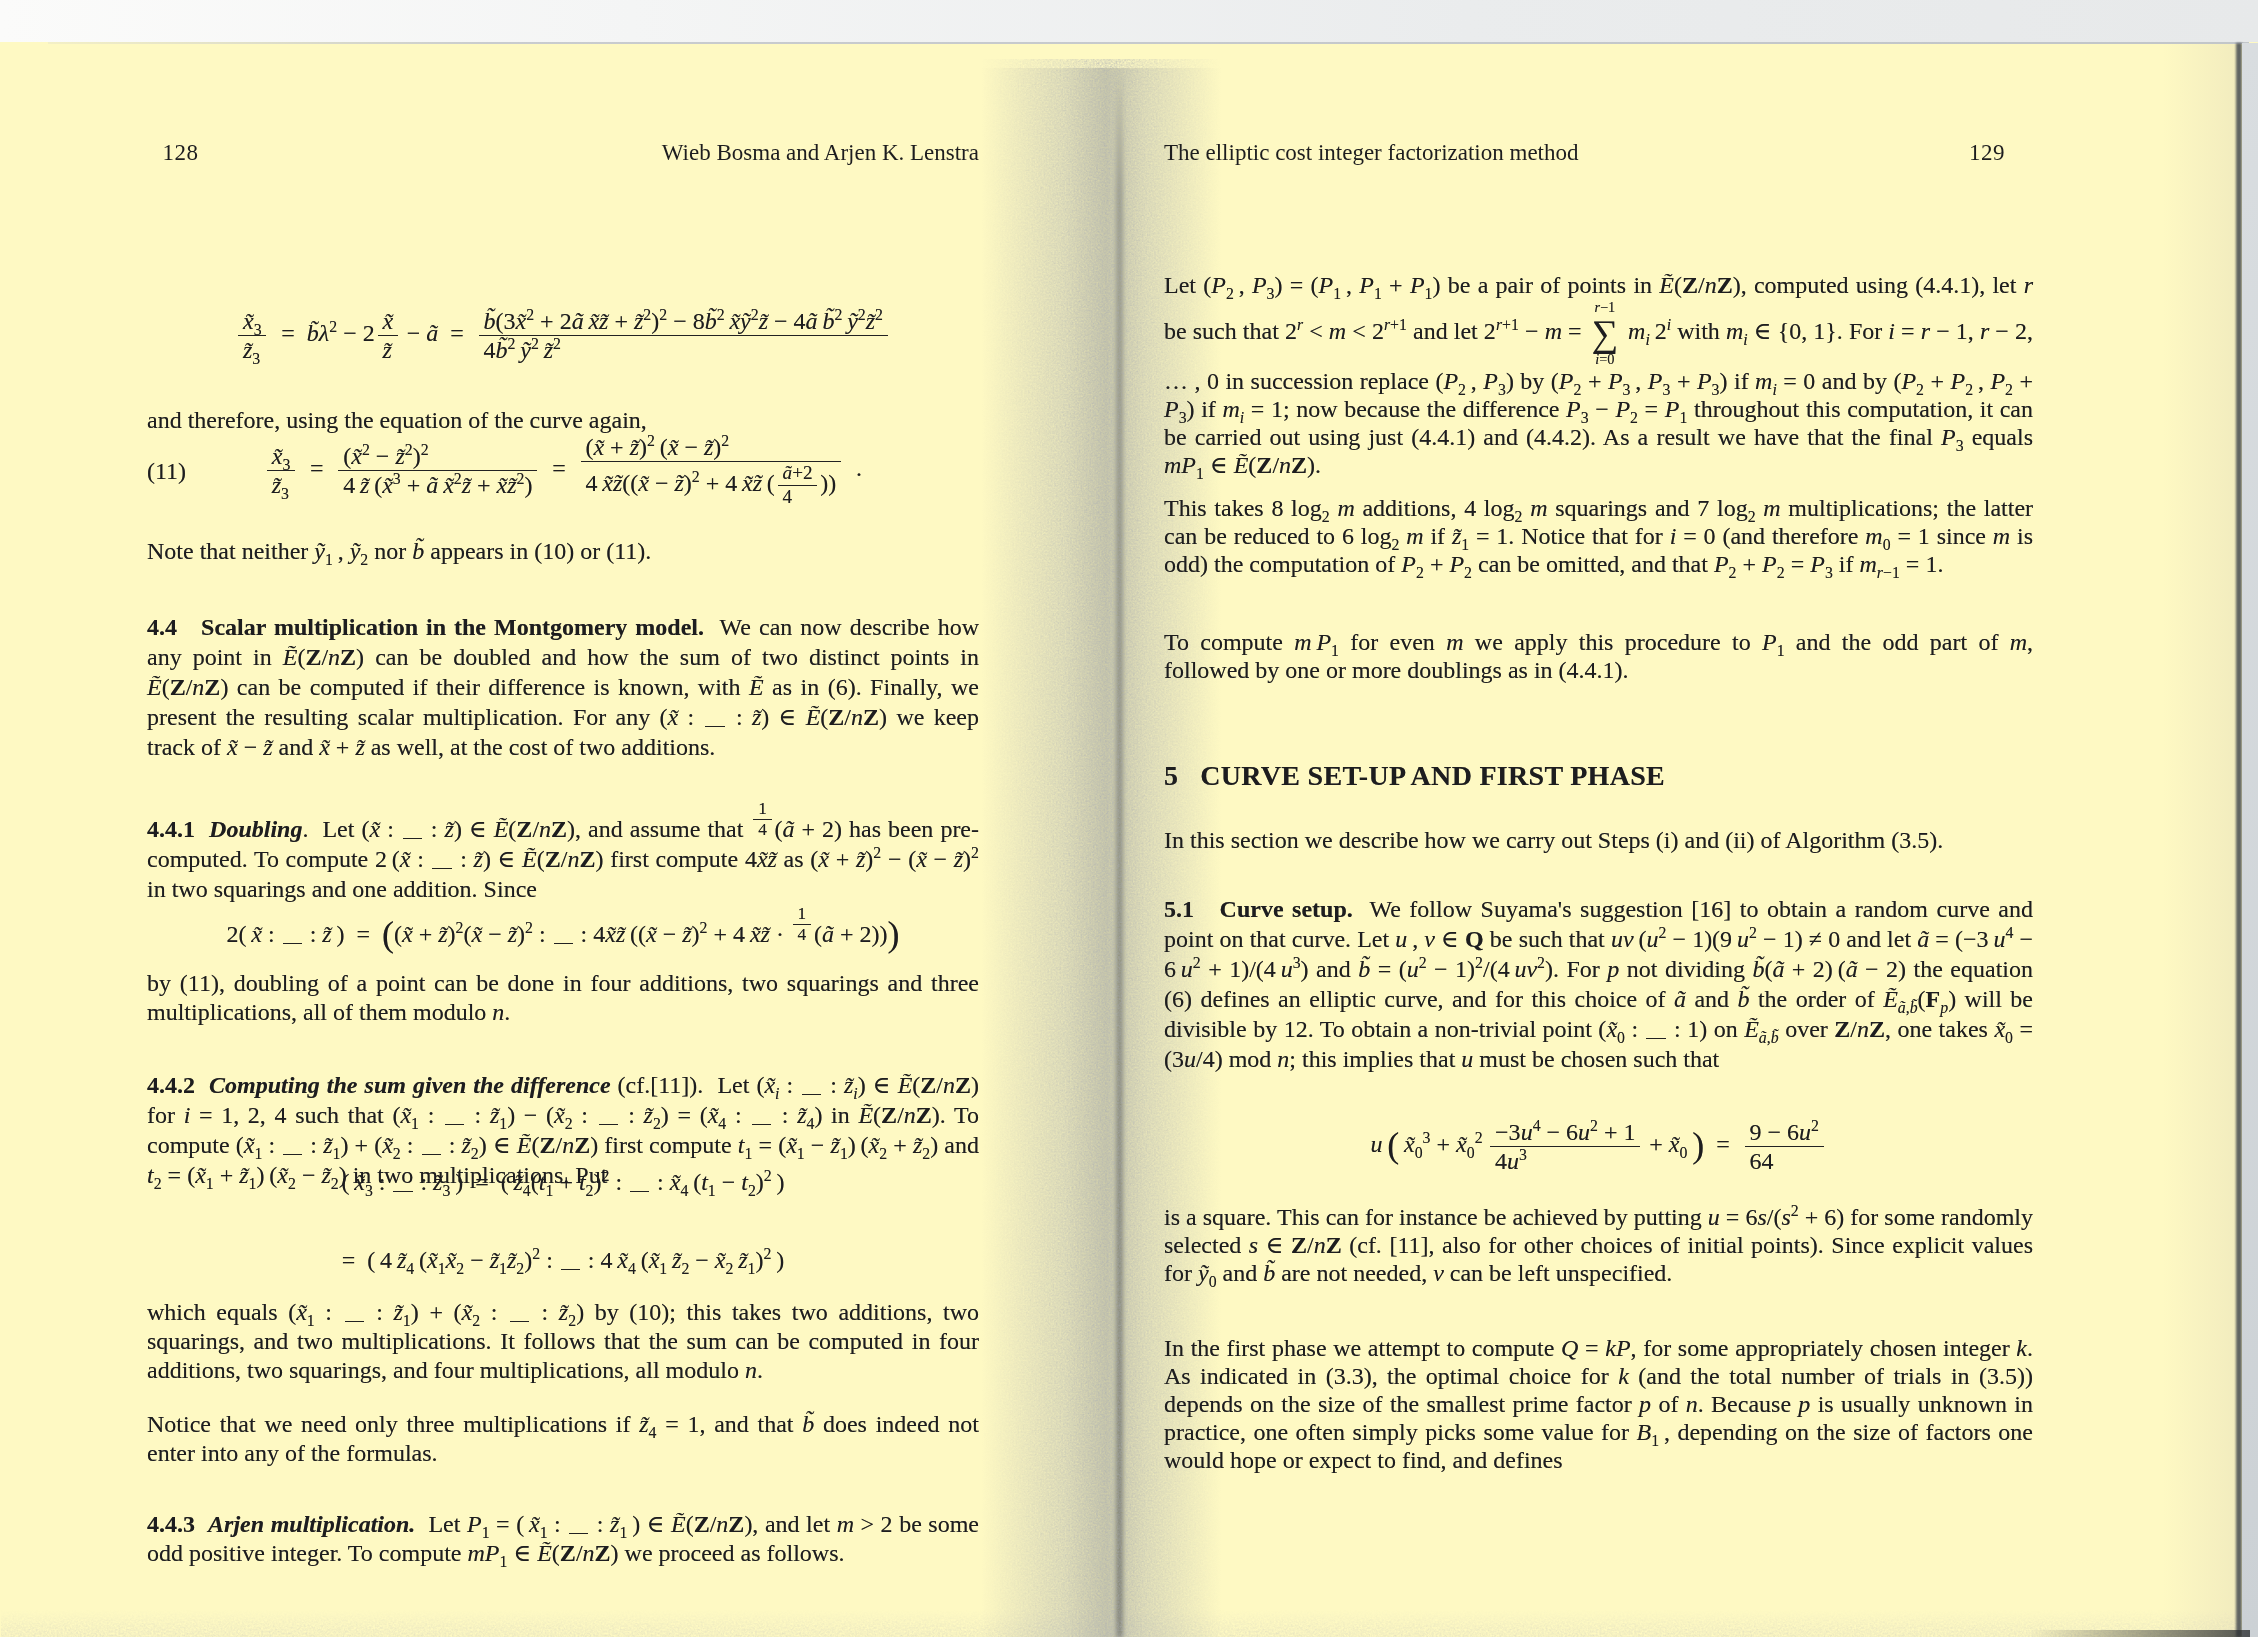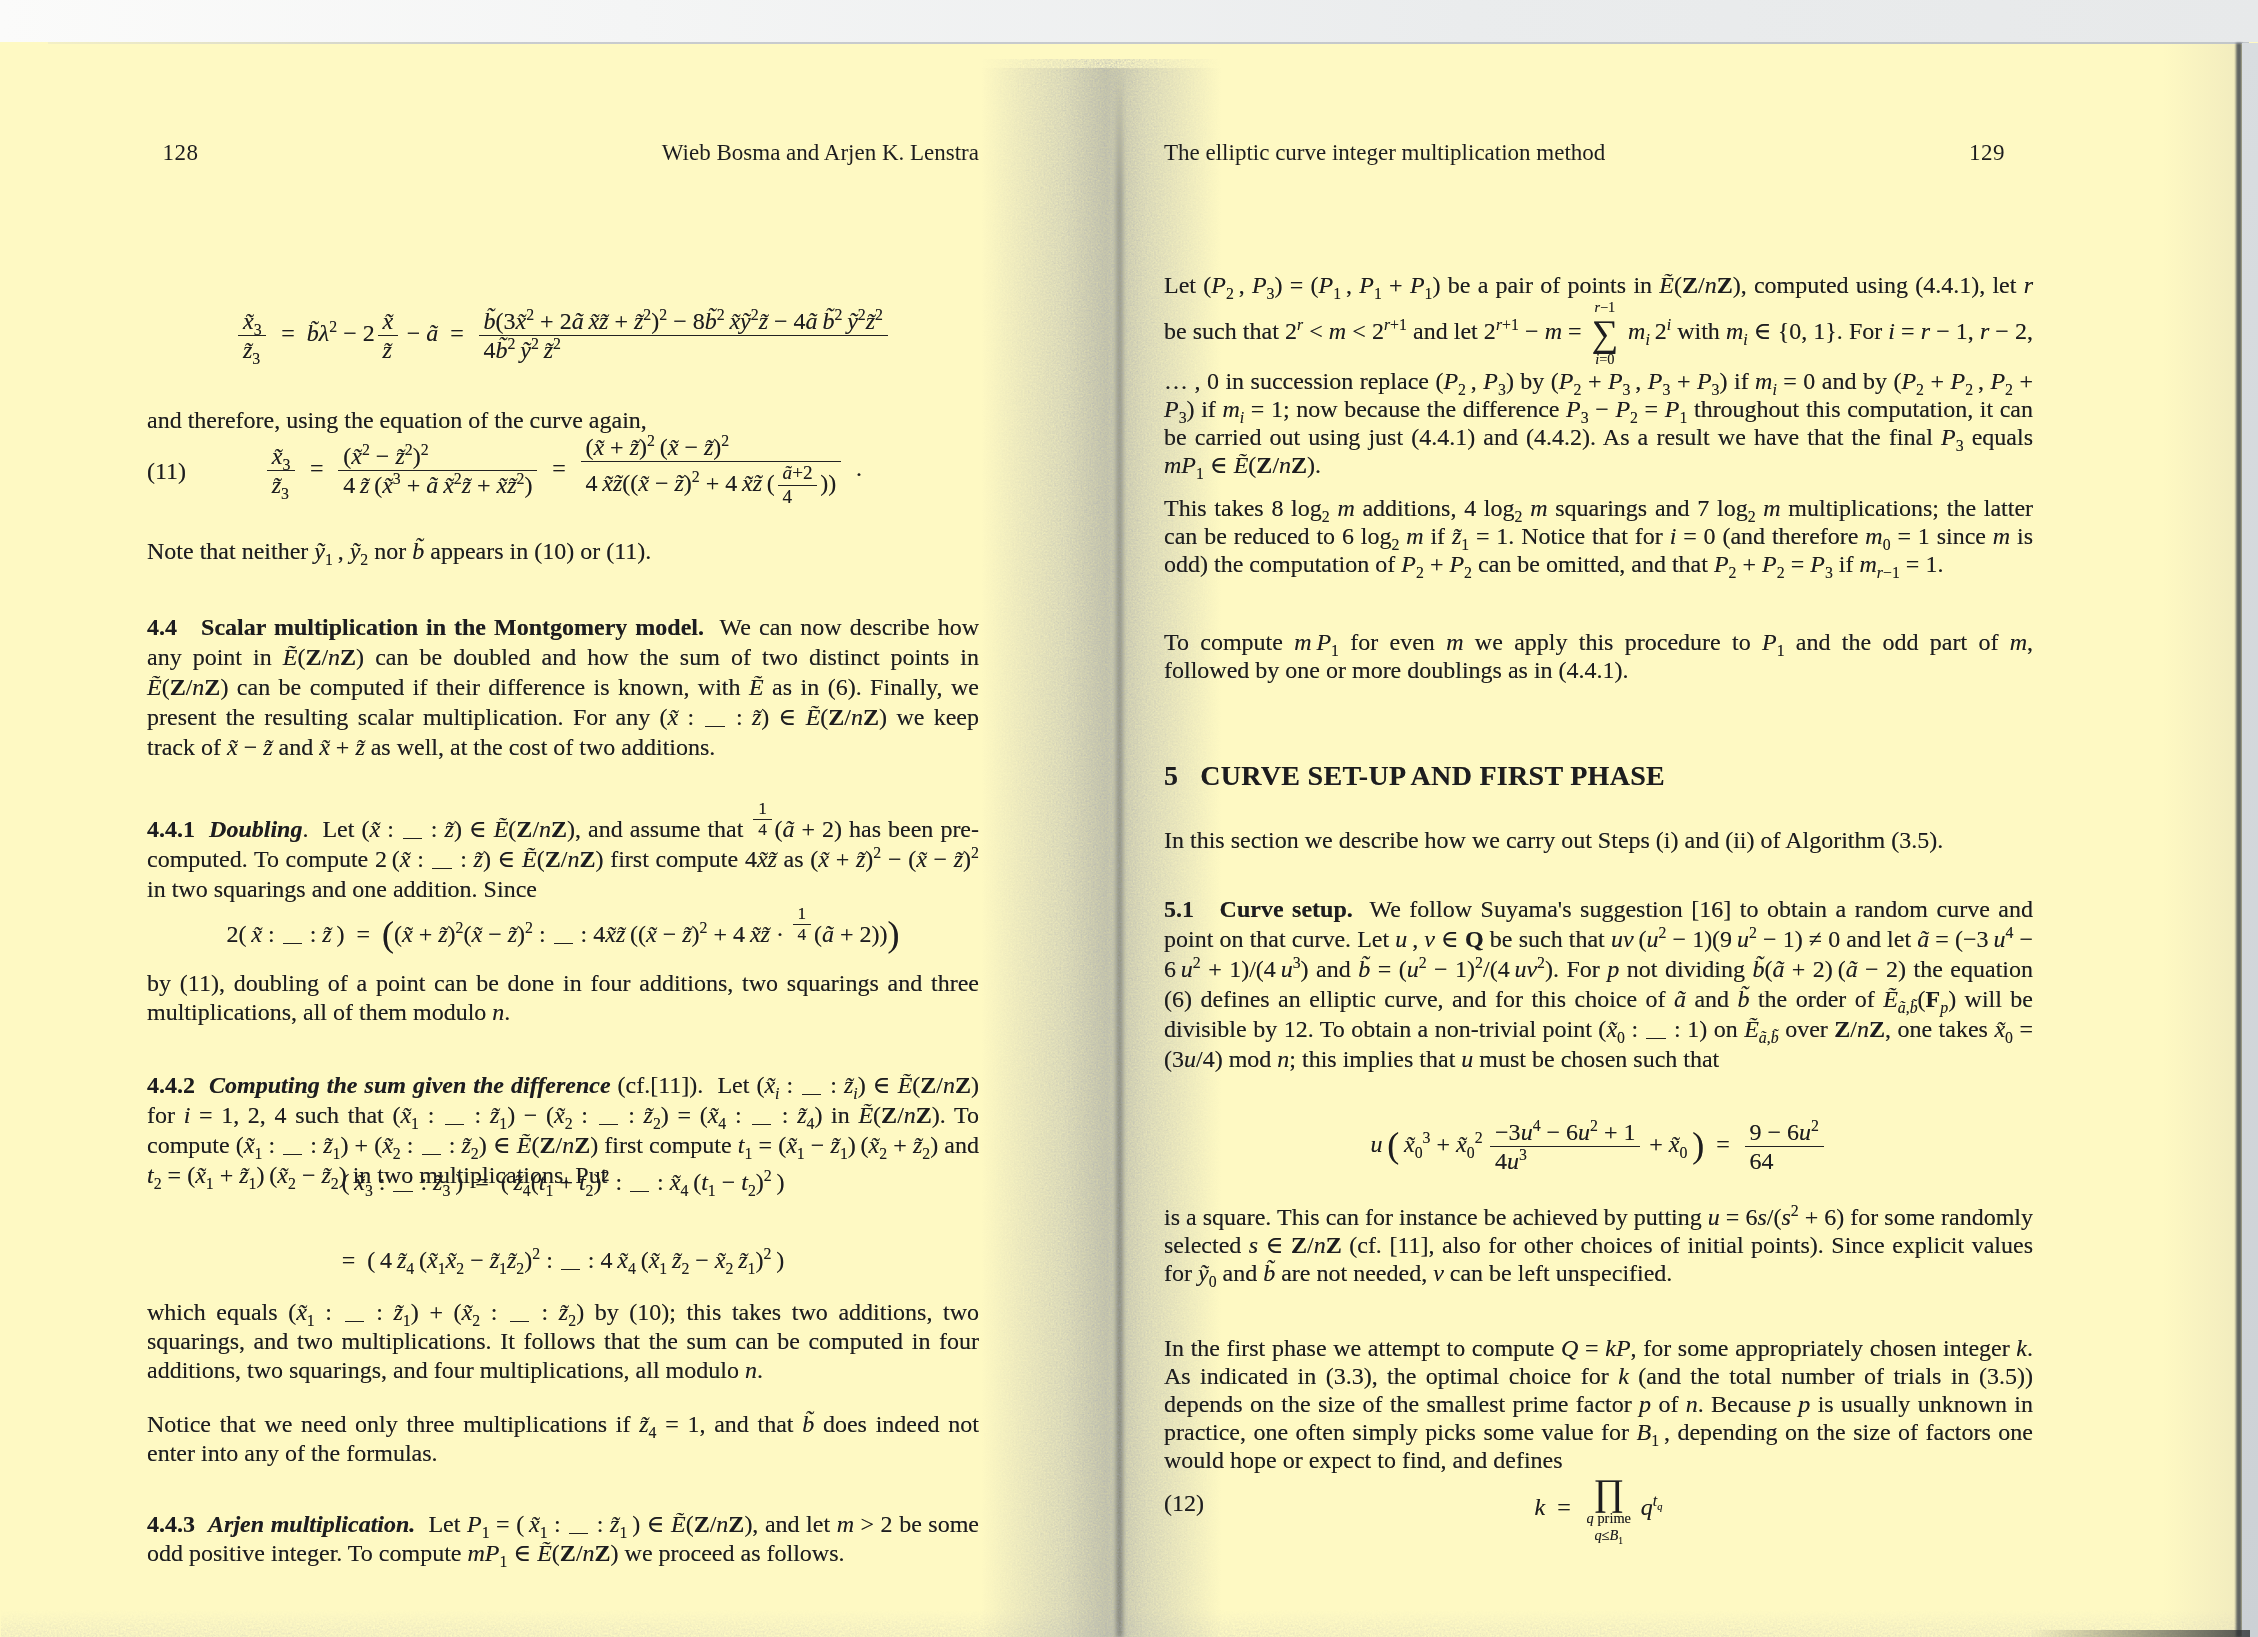--- a/index.html
+++ b/index.html
@@ -119,33 +119,29 @@
     <div class="p lh31" style="top:1070px"><b>4.4.2</b>&nbsp;&nbsp;<b><i>Computing the sum given the difference</i></b> (cf.[11]).&nbsp; Let (<i>x̃</i><sub><i>i</i></sub> : <span class="g"></span> : <i>z̃</i><sub><i>i</i></sub>) ∈ <i>Ẽ</i>(<b>Z</b>/<i>n</i><b>Z</b>) for <i>i</i> = 1, 2, 4 such that (<i>x̃</i><sub>1</sub> : <span class="g"></span> : <i>z̃</i><sub>1</sub>) − (<i>x̃</i><sub>2</sub> : <span class="g"></span> : <i>z̃</i><sub>2</sub>) = (<i>x̃</i><sub>4</sub> : <span class="g"></span> : <i>z̃</i><sub>4</sub>) in <i>Ẽ</i>(<b>Z</b>/<i>n</i><b>Z</b>). To compute (<i>x̃</i><sub>1</sub> : <span class="g"></span> : <i>z̃</i><sub>1</sub>) + (<i>x̃</i><sub>2</sub> : <span class="g"></span> : <i>z̃</i><sub>2</sub>) ∈ <i>Ẽ</i>(<b>Z</b>/<i>n</i><b>Z</b>) first compute <i>t</i><sub>1</sub> = (<i>x̃</i><sub>1</sub> − <i>z̃</i><sub>1</sub>) (<i>x̃</i><sub>2</sub> + <i>z̃</i><sub>2</sub>) and <i>t</i><sub>2</sub> = (<i>x̃</i><sub>1</sub> + <i>z̃</i><sub>1</sub>) (<i>x̃</i><sub>2</sub> − <i>z̃</i><sub>2</sub>) in two multiplications. Put</div>
     <div class="eq" style="top:1168px">( <i>x̃</i><sub>3</sub> : <span class="g"></span> : <i>z̃</i><sub>3</sub> ) &nbsp;=&nbsp; ( <i>z̃</i><sub>4</sub>(<i>t</i><sub>1</sub> + <i>t</i><sub>2</sub>)<sup>2</sup> : <span class="g"></span> : <i>x̃</i><sub>4</sub> (<i>t</i><sub>1</sub> − <i>t</i><sub>2</sub>)<sup>2</sup> )</div>
     <div class="eq" style="top:1246px">=&nbsp; ( 4 <i>z̃</i><sub>4</sub> (<i>x̃</i><sub>1</sub><i>x̃</i><sub>2</sub> − <i>z̃</i><sub>1</sub><i>z̃</i><sub>2</sub>)<sup>2</sup> : <span class="g"></span> : 4 <i>x̃</i><sub>4</sub> (<i>x̃</i><sub>1</sub> <i>z̃</i><sub>2</sub> − <i>x̃</i><sub>2</sub> <i>z̃</i><sub>1</sub>)<sup>2</sup> )</div>
     <div class="p" style="top:1298px">which equals (<i>x̃</i><sub>1</sub> : <span class="g"></span> : <i>z̃</i><sub>1</sub>) + (<i>x̃</i><sub>2</sub> : <span class="g"></span> : <i>z̃</i><sub>2</sub>) by (10); this takes two additions, two squarings, and two multiplications. It follows that the sum can be computed in four additions, two squarings, and four multiplications, all modulo <i>n</i>.</div>
     <div class="p" style="top:1410px">Notice that we need only three multiplications if <i>z̃</i><sub>4</sub> = 1, and that <i>b̃</i> does indeed not enter into any of the formulas.</div>
     <div class="p" style="top:1510px"><b>4.4.3</b>&nbsp;&nbsp;<b><i>Arjen multiplication.</i></b>&nbsp; Let <i>P</i><sub>1</sub> = ( <i>x̃</i><sub>1</sub> : <span class="g"></span> : <i>z̃</i><sub>1</sub> ) ∈ <i>Ẽ</i>(<b>Z</b>/<i>n</i><b>Z</b>), and let <i>m</i> &gt; 2 be some odd positive integer. To compute <i>mP</i><sub>1</sub> ∈ <i>Ẽ</i>(<b>Z</b>/<i>n</i><b>Z</b>) we proceed as follows.</div>
   </div>
 
   <div class="col" id="col-right">
     <div class="runhead">
-      <span class="headtitle" style="position:absolute;left:0;">The elliptic curve integer multiplication method</span>
+      <span class="headtitle" style="position:absolute;left:0;">The elliptic cost integer factorization method</span>
       <span class="pgnum" style="position:absolute;right:28px;">129</span>
     </div>
 
     <div class="p lh29" style="top:271px">Let (<i>P</i><sub>2</sub> , <i>P</i><sub>3</sub>) = (<i>P</i><sub>1</sub> , <i>P</i><sub>1</sub> + <i>P</i><sub>1</sub>) be a pair of points in <i>Ẽ</i>(<b>Z</b>/<i>n</i><b>Z</b>), computed using (4.4.1), let <i>r</i> be such that 2<sup><i>r</i></sup> &lt; <i>m</i> &lt; 2<sup><i>r</i>+1</sup> and let 2<sup><i>r</i>+1</sup> − <i>m</i> = <span class="bop"><span class="l"><i>r</i>−1</span><span class="o">∑</span><span class="l"><i>i</i>=0</span></span> <i>m</i><sub><i>i</i></sub> 2<sup><i>i</i></sup> with <i>m</i><sub><i>i</i></sub> ∈ {0, 1}. For <i>i</i> = <i>r</i> − 1, <i>r</i> − 2, … , 0 in succession replace (<i>P</i><sub>2</sub> , <i>P</i><sub>3</sub>) by (<i>P</i><sub>2</sub> + <i>P</i><sub>3</sub> , <i>P</i><sub>3</sub> + <i>P</i><sub>3</sub>) if <i>m</i><sub><i>i</i></sub> = 0 and by (<i>P</i><sub>2</sub> + <i>P</i><sub>2</sub> , <i>P</i><sub>2</sub> + <i>P</i><sub>3</sub>) if <i>m</i><sub><i>i</i></sub> = 1; now because the difference <i>P</i><sub>3</sub> − <i>P</i><sub>2</sub> = <i>P</i><sub>1</sub> throughout this computation, it can be carried out using just (4.4.1) and (4.4.2). As a result we have that the final <i>P</i><sub>3</sub> equals <i>mP</i><sub>1</sub> ∈ <i>Ẽ</i>(<b>Z</b>/<i>n</i><b>Z</b>).</div>
     <div class="p lh29" style="top:494px">This takes 8 log<sub>2</sub> <i>m</i> additions, 4 log<sub>2</sub> <i>m</i> squarings and 7 log<sub>2</sub> <i>m</i> multiplications; the latter can be reduced to 6 log<sub>2</sub> <i>m</i> if <i>z̃</i><sub>1</sub> = 1. Notice that for <i>i</i> = 0 (and therefore <i>m</i><sub>0</sub> = 1 since <i>m</i> is odd) the computation of <i>P</i><sub>2</sub> + <i>P</i><sub>2</sub> can be omitted, and that <i>P</i><sub>2</sub> + <i>P</i><sub>2</sub> = <i>P</i><sub>3</sub> if <i>m</i><sub><i>r</i>−1</sub> = 1.</div>
     <div class="p lh29" style="top:628px">To compute <i>m P</i><sub>1</sub> for even <i>m</i> we apply this procedure to <i>P</i><sub>1</sub> and the odd part of <i>m</i>, followed by one or more doublings as in (4.4.1).</div>
     <div class="h1" style="top:761px">5&nbsp;&nbsp;&nbsp;CURVE SET-UP AND FIRST PHASE</div>
     <div class="p lh29" style="top:826px">In this section we describe how we carry out Steps (i) and (ii) of Algorithm (3.5).</div>
     <div class="p lh31" style="top:894px"><b>5.1&nbsp;&nbsp;&nbsp;Curve setup.</b>&nbsp; We follow Suyama's suggestion [16] to obtain a random curve and point on that curve. Let <i>u</i> , <i>v</i> ∈ <b>Q</b> be such that <i>uv</i> (<i>u</i><sup>2</sup> − 1)(9 <i>u</i><sup>2</sup> − 1) ≠ 0 and let <i>ã</i> = (−3 <i>u</i><sup>4</sup> − 6 <i>u</i><sup>2</sup> + 1)/(4 <i>u</i><sup>3</sup>) and <i>b̃</i> = (<i>u</i><sup>2</sup> − 1)<sup>2</sup>/(4 <i>uv</i><sup>2</sup>). For <i>p</i> not dividing <i>b̃</i>(<i>ã</i> + 2) (<i>ã</i> − 2) the equation (6) defines an elliptic curve, and for this choice of <i>ã</i> and <i>b̃</i> the order of <i>Ẽ</i><sub><i>ã</i>,<i>b̃</i></sub>(<b>F</b><sub><i>p</i></sub>) will be divisible by 12. To obtain a non-trivial point (<i>x̃</i><sub>0</sub> : <span class="g"></span> : 1) on <i>Ẽ</i><sub><i>ã</i>,<i>b̃</i></sub> over <b>Z</b>/<i>n</i><b>Z</b>, one takes <i>x̃</i><sub>0</sub> = (3<i>u</i>/4) mod <i>n</i>; this implies that <i>u</i> must be chosen such that</div>
     <div class="eq" style="top:1118px"><i>u</i> <span class="bp">(</span> <i>x̃</i><sub>0</sub><sup>3</sup> + <i>x̃</i><sub>0</sub><sup>2</sup> <span class="fr"><span>−3<i>u</i><sup>4</sup> − 6<i>u</i><sup>2</sup> + 1</span><span>4<i>u</i><sup>3</sup></span></span> + <i>x̃</i><sub>0</sub> <span class="bp">)</span> &nbsp;=&nbsp; <span class="fr"><span>9 − 6<i>u</i><sup>2</sup></span><span>64</span></span></div>
     <div class="p lh29" style="top:1203px">is a square. This can for instance be achieved by putting <i>u</i> = 6<i>s</i>/(<i>s</i><sup>2</sup> + 6) for some randomly selected <i>s</i> ∈ <b>Z</b>/<i>n</i><b>Z</b> (cf. [11], also for other choices of initial points). Since explicit values for <i>ỹ</i><sub>0</sub> and <i>b̃</i> are not needed, <i>v</i> can be left unspecified.</div>
     <div class="p lh29" style="top:1334px">In the first phase we attempt to compute <i>Q</i> = <i>kP</i>, for some appropriately chosen integer <i>k</i>. As indicated in (3.3), the optimal choice for <i>k</i> (and the total number of trials in (3.5)) depends on the size of the smallest prime factor <i>p</i> of <i>n</i>. Because <i>p</i> is usually unknown in practice, one often simply picks some value for <i>B</i><sub>1</sub> , depending on the size of factors one would hope or expect to find, and defines</div>
-    <div class="eq" style="top:1475px">
-      <span class="eqno eqno-top">(12)</span>
-      <span><i>k</i> &nbsp;=&nbsp; <span class="bop"><span class="o">∏</span><span class="l"><i>q</i> prime</span><span class="l"><i>q</i>≤<i>B</i><sub>1</sub></span></span> <i>q</i><sup><i>t</i><sub><i>q</i></sub></sup></span>
-    </div>
   </div>
 
 </div>
 
 
 </body></html>

